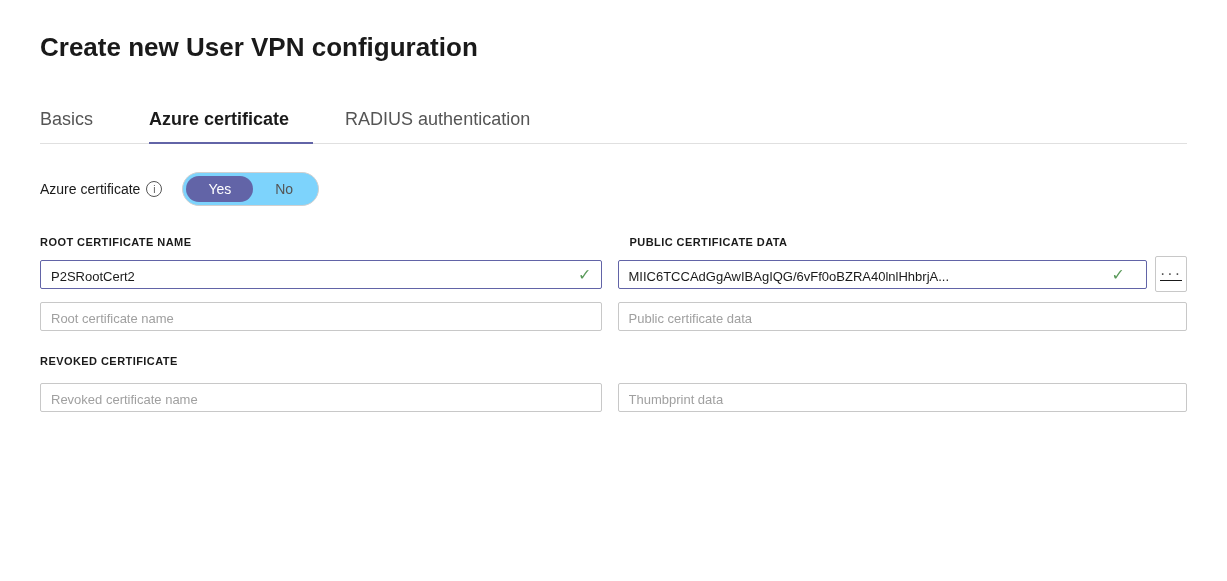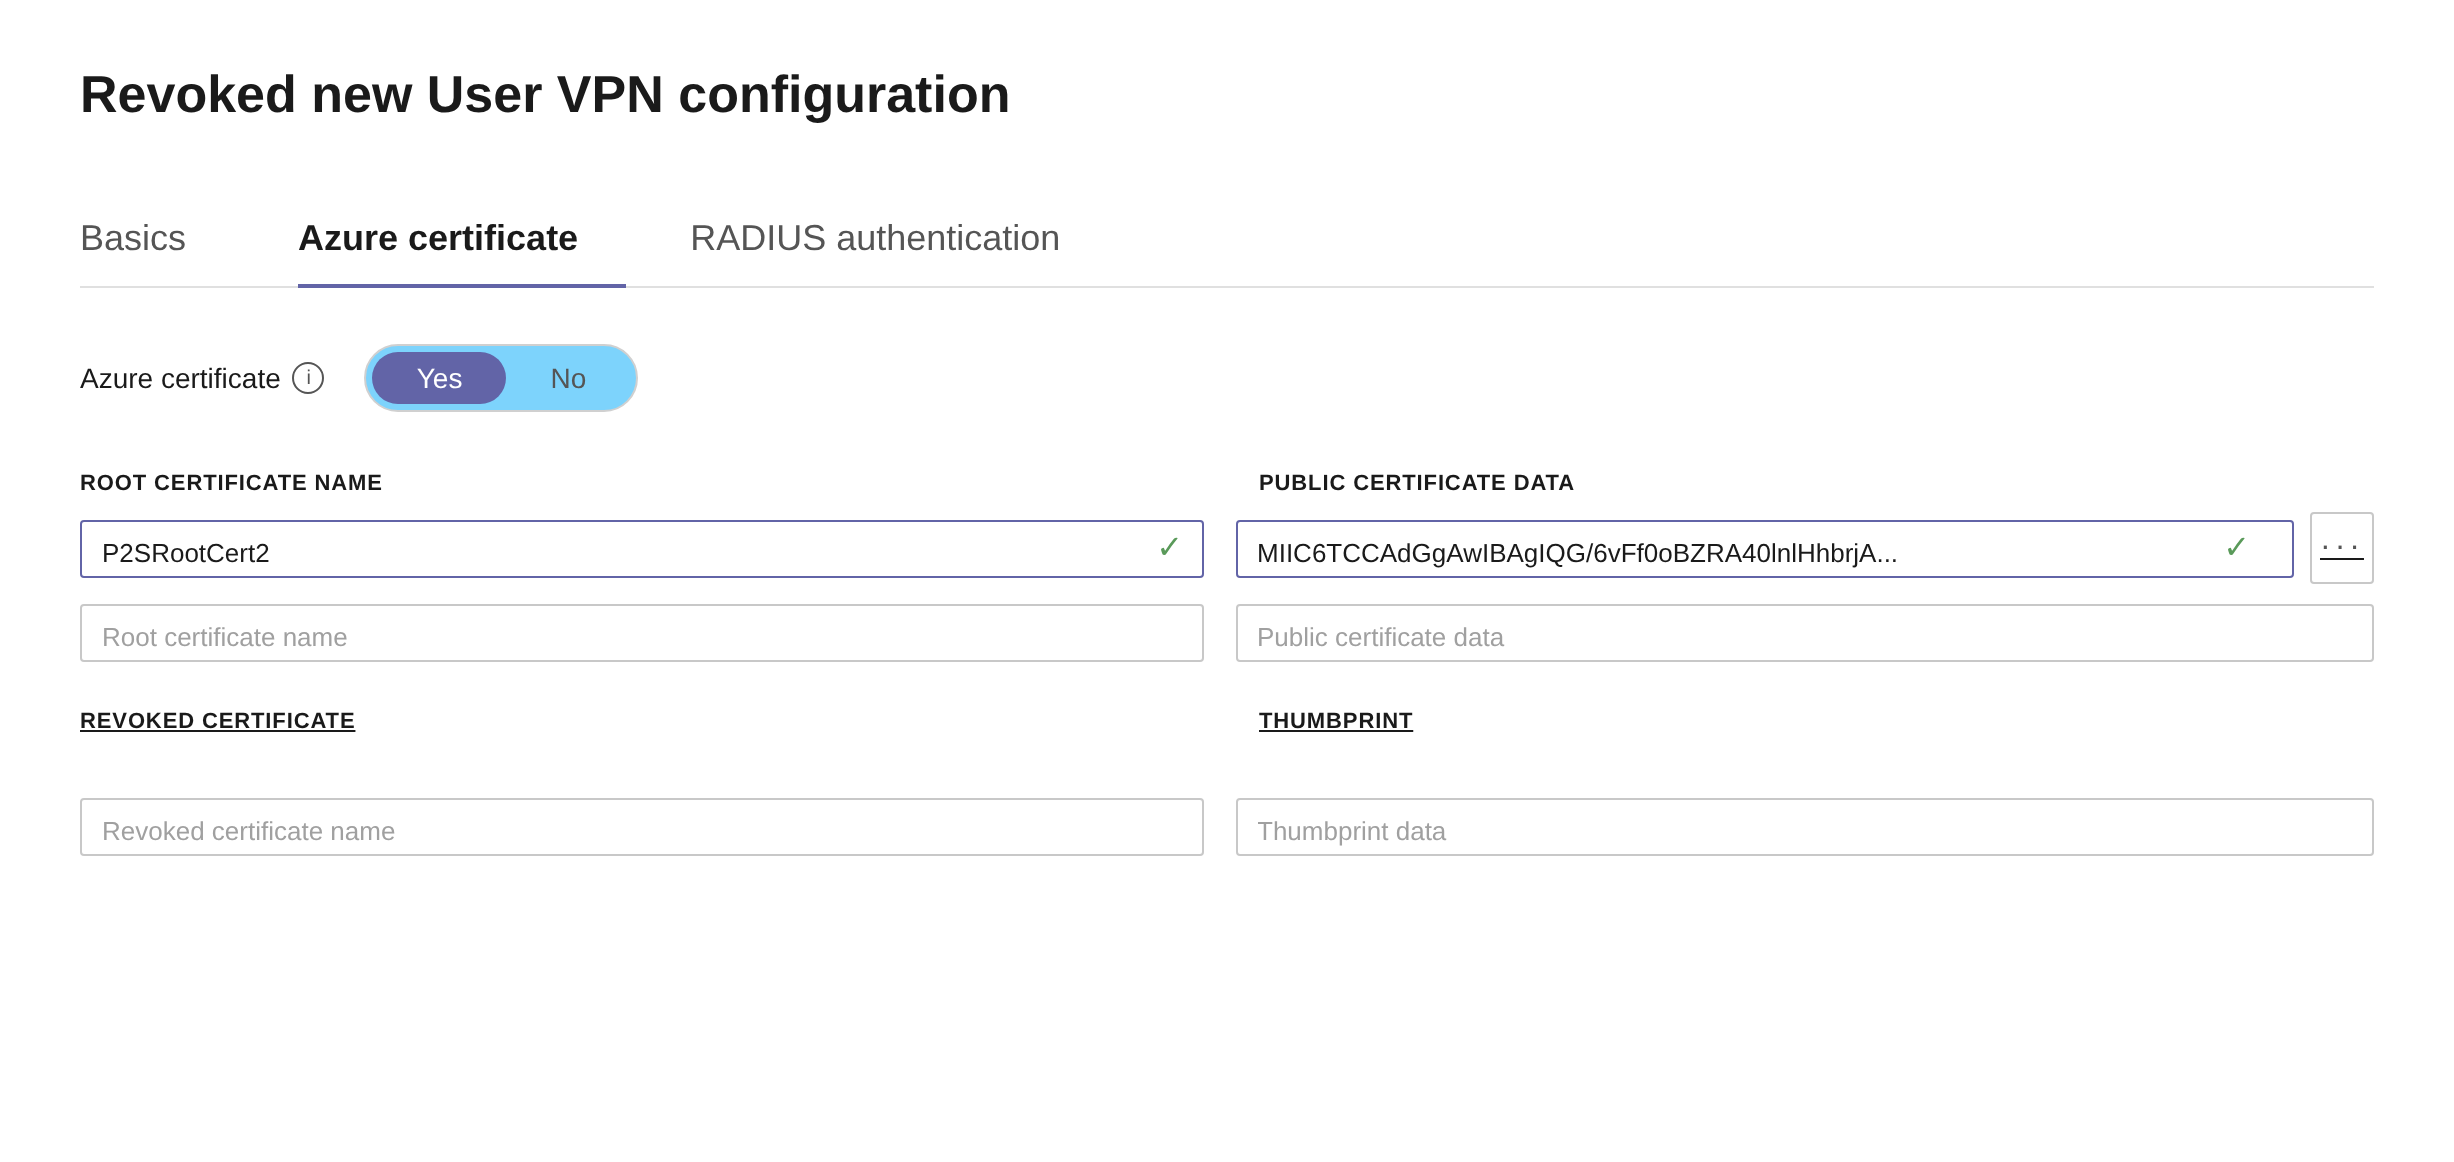--- a/index.html
+++ b/index.html
@@ -183,29 +183,28 @@
       color: #555;
       letter-spacing: 2px;
     }
 
     
     .revoked-section {
       margin-top: 8px;
     }
     .revoked-header-row {
       display: grid;
-      grid-template-columns: 1fr 1fr;
-      margin-bottom: 24px;
-      text-decoration: underline;
+      grid-template-columns: 1fr;
+      margin-bottom: 8px;
     }
   </style>
 </head>
 <body>
 
-<h1 class="page-title">Revoked new User VPN configuration</h1>
+<h1 class="page-title">Create new User VPN configuration</h1>
 
 <div class="tabs">
   <div class="tab">Basics</div>
   <div class="tab active">Azure certificate</div>
   <div class="tab">RADIUS authentication</div>
 </div>
 
 <div class="toggle-row">
   <div class="toggle-label">
     <span>Azure certificate</span>
@@ -244,21 +243,20 @@
     </div>
     <div class="input-cell right">
       <input class="input-field" type="text" placeholder="Public certificate data" style="">
     </div>
   </div>
 </div>
 
 <div class="revoked-section">
   <div class="revoked-header-row">
     <div class="col-header">REVOKED CERTIFICATE</div>
-    <div class="col-header right">THUMBPRINT</div>
   </div>
   <div class="input-row">
     <div class="input-cell">
       <input class="input-field" type="text" placeholder="Revoked certificate name" style="">
     </div>
     <div class="input-cell right">
       <input class="input-field" type="text" placeholder="Thumbprint data" style="">
     </div>
   </div>
 </div>

